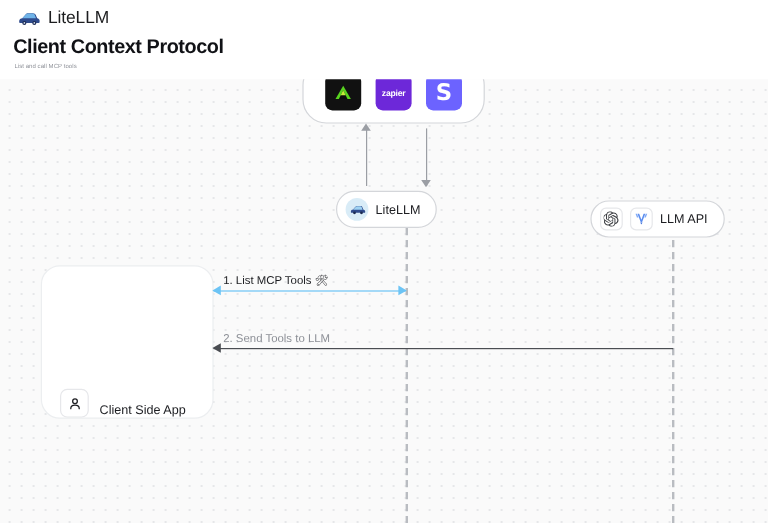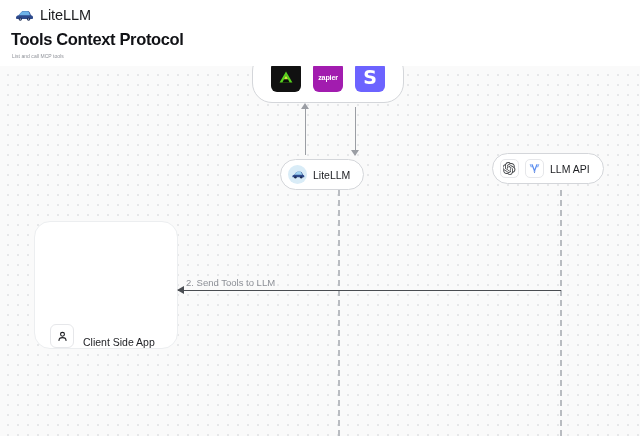--- a/index.html
+++ b/index.html
@@ -104,21 +104,21 @@
     border-radius: 6px;
     display: flex;
     align-items: center;
     justify-content: center;
     box-sizing: border-box;
     overflow: hidden;
     flex: none;
   }
   .tool-linear { background: #111111; }
   .tool-zapier {
-    background: #a21caf;
+    background: #6d28d9;
     font-size: 7.2px;
     font-weight: bold;
     color: #ffffff;
     letter-spacing: -0.2px;
   }
   .tool-slack {
     background: #6c63ff;
     color: #ffffff;
     font-size: 19px;
     font-weight: bold;
@@ -133,21 +133,21 @@
     height: 31px;
     border: 1px solid #d4d6da;
     border-radius: 16px;
     background: #ffffff;
     display: flex;
     align-items: center;
     gap: 6px;
     padding: 0 13px 0 7px;
   }
   .node-litellm { left: 280px; top: 93px; }
-  .node-llmapi  { left: 492px; top: 87px; }
+  .node-llmapi  { left: 492px; top: 101px; }
 
   .node-label {
     font-size: 10.5px;
     color: #1d1e22;
     white-space: nowrap;
   }
   .node-icon-circle {
     width: 19px;
     height: 19px;
     border-radius: 50%;
@@ -298,21 +298,21 @@
           <circle cx="6.3" cy="11.1" r="1.7" fill="#1c2b52"></circle>
           <circle cx="14.6" cy="11.1" r="1.7" fill="#1c2b52"></circle>
           <circle cx="6.3" cy="11.1" r="0.7" fill="#c9d6ee"></circle>
           <circle cx="14.6" cy="11.1" r="0.7" fill="#c9d6ee"></circle>
         </svg>
       </span>
       <span class="brand-name">LiteLLM</span>
     </div>
   </div>
 
-  <div class="page-title">Tools Context Protocol</div>
+  <div class="page-title">Client Context Protocol</div>
   <div class="page-subtitle">List and call MCP tools</div>
 
   <div class="canvas">
 
     <div class="mcp-box">
       <span class="tool-icon tool-linear">
         <svg width="16" height="14" viewBox="0 0 16 14">
           <path d="M8 1.5 L14.4 12.4 L1.6 12.4 Z" fill="#58d31f"></path>
           <path d="M8 5.2 L11.6 12.4 L4.4 12.4 Z" fill="#0b0b0b"></path>
           <path d="M8 5.2 L10.1 9.3 L5.9 9.3 Z" fill="#c6ef3a"></path>
@@ -362,20 +362,26 @@
     <div class="client-box">
       <span class="client-icon">
         <svg width="13" height="13" viewBox="0 0 24 24" fill="none" stroke="#1d1e22" stroke-width="2" stroke-linecap="round" stroke-linejoin="round">
           <circle cx="12" cy="8" r="3.6"></circle>
           <path d="M5.5 19.5c0-3.3 2.9-5.4 6.5-5.4s6.5 2.1 6.5 5.4"></path>
         </svg>
       </span>
       <span class="client-label">Client Side App</span>
     </div>
 
+    <div class="flow flow-blue flow-1">
+      <span class="flow-line"></span>
+      <span class="flow-head head-left"></span>
+      <span class="flow-head head-right"></span>
+      <span class="flow-label"><span>1. List MCP Tools</span> <span class="tool-emoji">🛠</span></span>
+    </div>
 
     <div class="flow flow-dark flow-2">
       <span class="flow-line"></span>
       <span class="flow-head head-left"></span>
       <span class="flow-label">2. Send Tools to LLM</span>
     </div>
 
 
   </div>
 </div>

